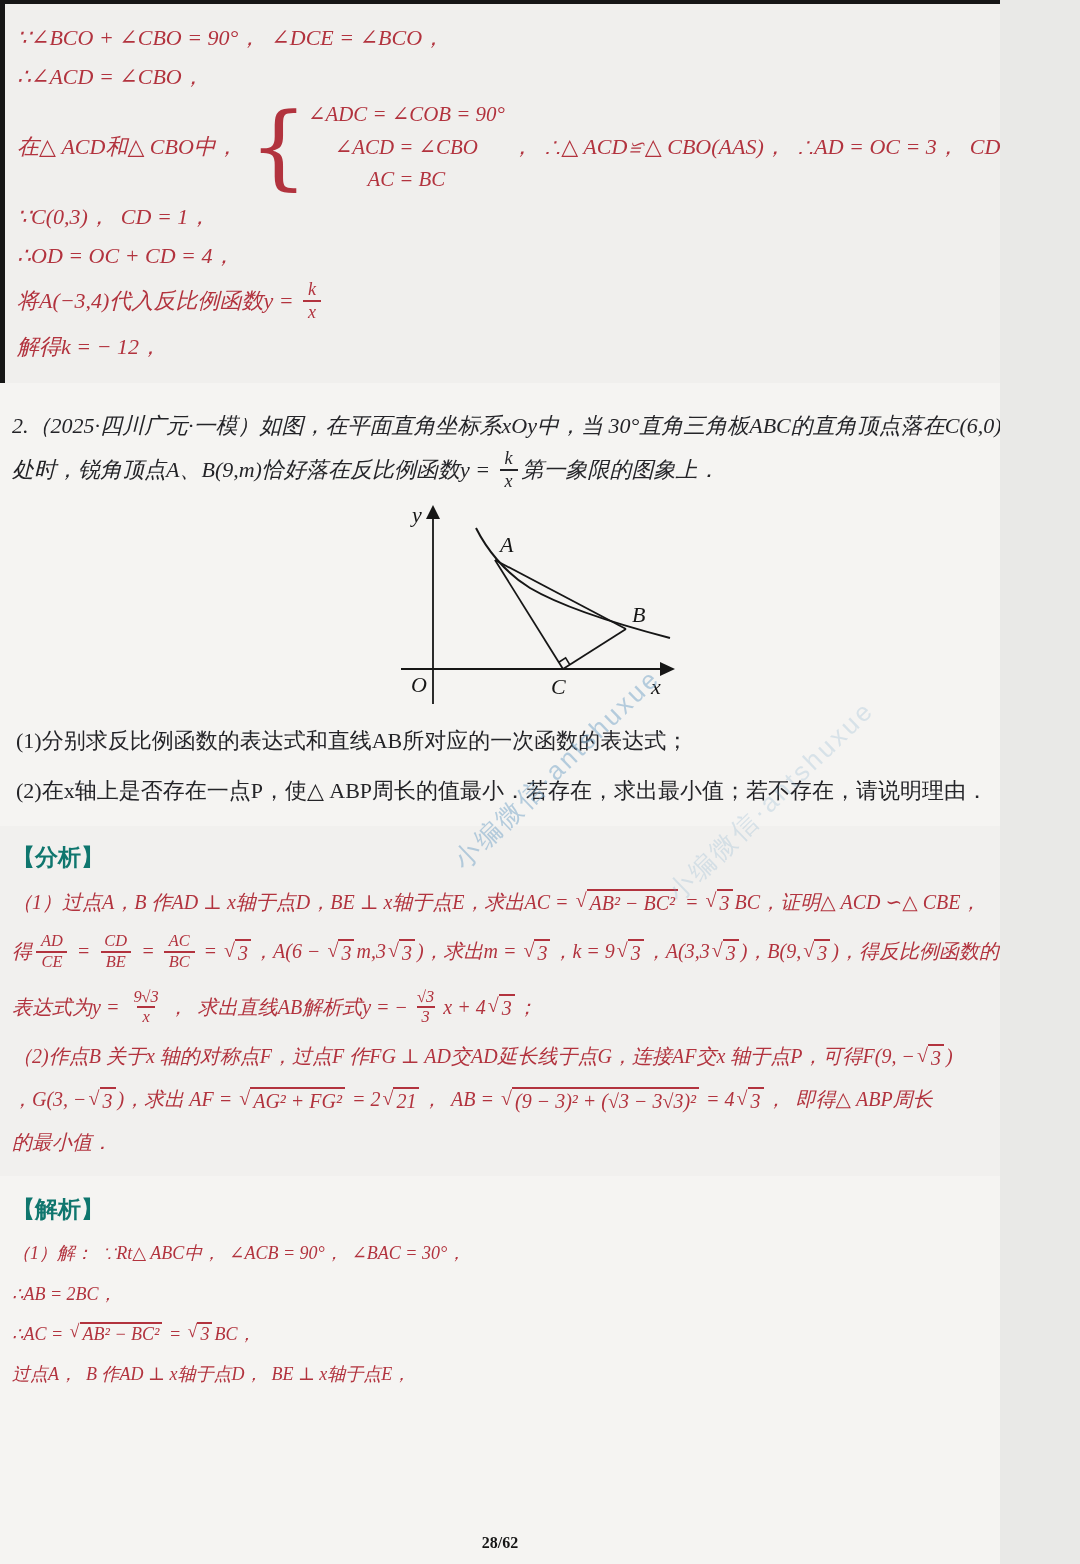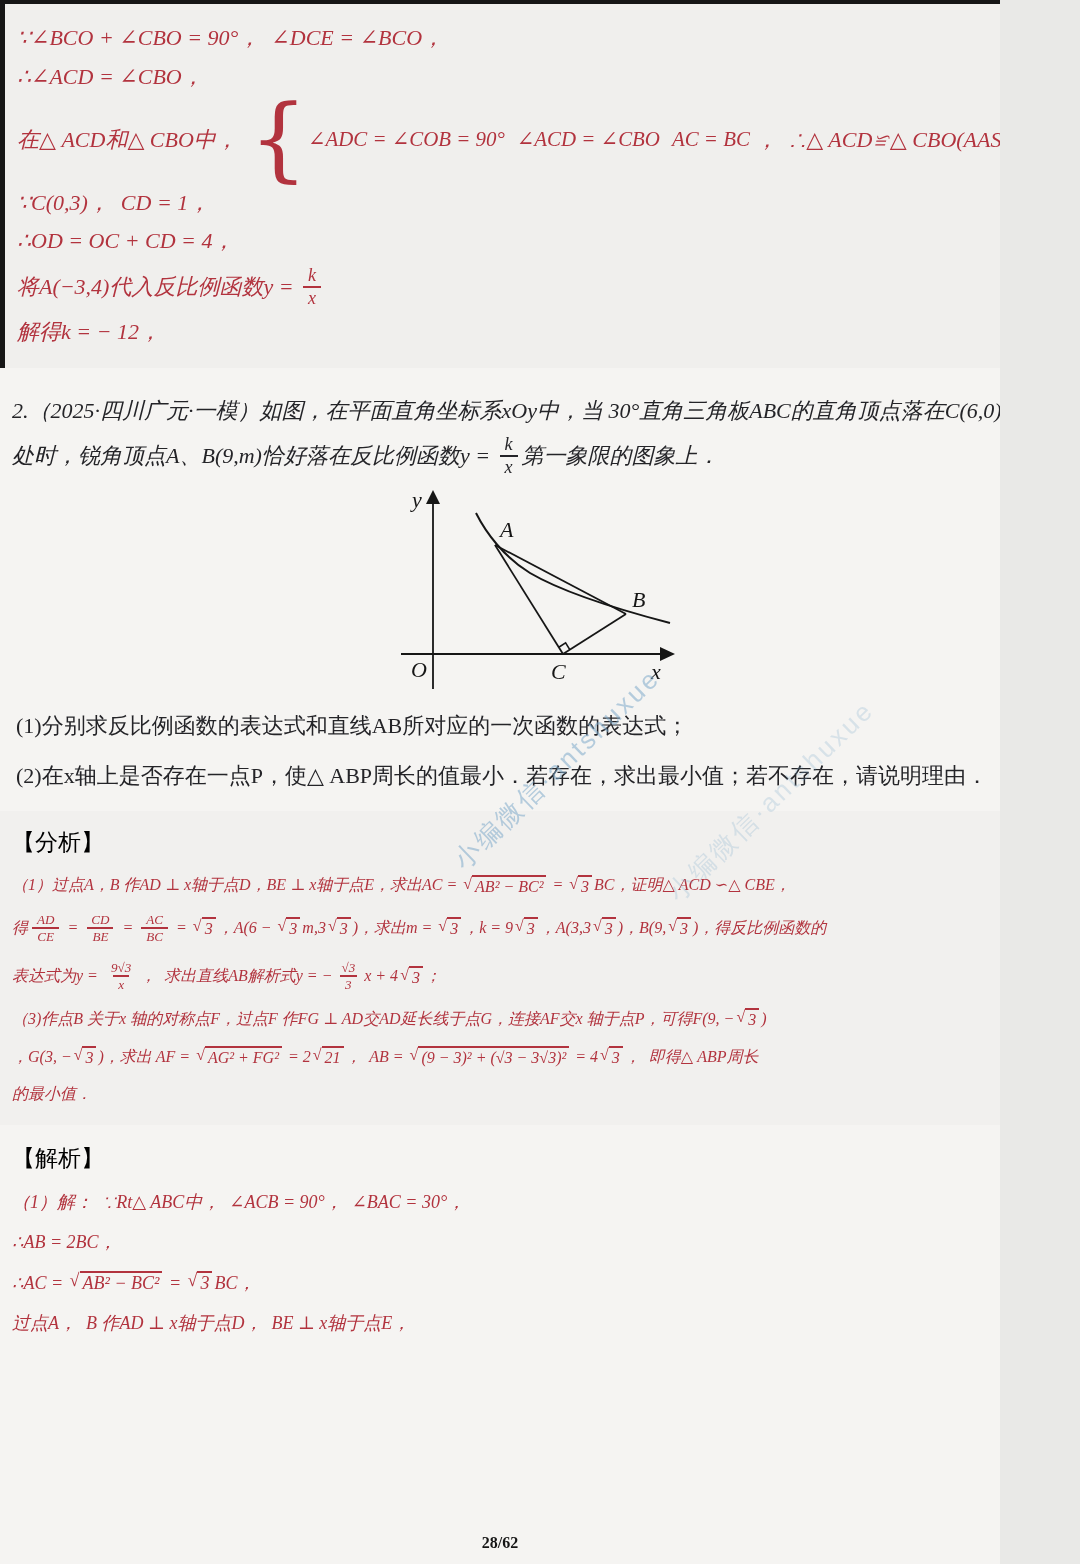--- a/index.html
+++ b/index.html
@@ -13,34 +13,34 @@
   .black{color:#242428;}
   .frac{display:inline-flex;flex-direction:column;align-items:center;margin:0 4px;
         line-height:1.15;font-size:0.82em;}
   .frac .n,.frac .d{padding:0 5px;}
   .frac .d{border-top:2px solid currentColor;}
   .sqrt{display:inline-flex;align-items:flex-start;margin:0 2px;}
   .sqrt .sym{line-height:1.1;}
   .sqrt .rad{border-top:2px solid currentColor;padding:0 3px;line-height:1.2;}
   .cases{display:inline-flex;align-items:center;margin:0 6px;}
   .cases .brace{font-size:92px;line-height:0.85;font-style:normal;font-family:"DejaVu Serif",serif;}
-  .cases .case-col{display:flex;flex-direction:row;align-items:center;gap:12px;font-size:0.95em;}
+  .cases .case-col{display:flex;flex-direction:column;align-items:center;gap:4px;font-size:0.95em;}
   
   .sec1{background:#f0efed;border-top:4px solid #161616;border-left:5px solid #161616;
         padding:10px 8px 12px 12px;}
   .sec-problem{padding:26px 8px 0 12px;}
   .sec-problem .mline{margin:2px 0 8px 0;}
   .fig{position:relative;margin:10px 0 0 398px;width:300px;height:212px;}
   .fig svg{display:block;}
   .fig text{font-size:22px;font-style:italic;fill:#161616;}
   .sec-q{padding:12px 8px 0 12px;}
   .qline{font-size:22px;margin:0 0 20px 4px;color:#242428;}
   .sec-analysis{background:#f1f0ee;padding:14px 8px 4px 12px;margin-top:8px;}
-  .hdr{font-size:23px;font-weight:normal;color:#000000;font-style:normal;margin:2px 0 12px 0;}
-  .sec-analysis .mline{font-size:16px;margin:16px 0;}
+  .hdr{font-size:23px;font-weight:bold;color:#0f766e;font-style:normal;margin:2px 0 12px 0;}
+  .sec-analysis .mline{font-size:20px;margin:16px 0;}
   .sec-solution{padding:16px 8px 0 12px;}
   .sec-solution .mline{font-size:18px;margin:16px 0;}
   .footer{position:absolute;bottom:12px;left:0;width:100%;text-align:center;
           font-size:16px;font-weight:bold;color:#161616;}
   .watermark{position:absolute;color:rgba(125,170,202,0.55);font-size:26px;letter-spacing:3px;
              transform:rotate(-44deg);transform-origin:left top;pointer-events:none;
              font-family:"Liberation Sans",sans-serif;}
   .wm1{left:446px;top:852px;}
   .wm2{left:660px;top:884px;opacity:0.45;}
 </style>
@@ -210,21 +210,21 @@
           <span class="d">3</span>
         </span>
         <span class="seg">x + 4</span>
         <span class="sqrt">
           <span class="sym">√</span>
           <span class="rad">3</span>
         </span>
         <span class="seg">；</span>
       </div>
     <div class="mline red">
-        <span class="seg">（3)作点B 关于x 轴的对称点F，过点F 作FG ⊥ AD交AD延长线于点G，连接AF交x 轴于点P，可得F(9, −</span>
+        <span class="seg">（2)作点B 关于x 轴的对称点F，过点F 作FG ⊥ AD交AD延长线于点G，连接AF交x 轴于点P，可得F(9, −</span>
         <span class="sqrt">
           <span class="sym">√</span>
           <span class="rad">3</span>
         </span>
         <span class="seg">)</span>
       </div>
     <div class="mline red">
         <span class="seg">，G(3, −</span>
         <span class="sqrt">
           <span class="sym">√</span>

